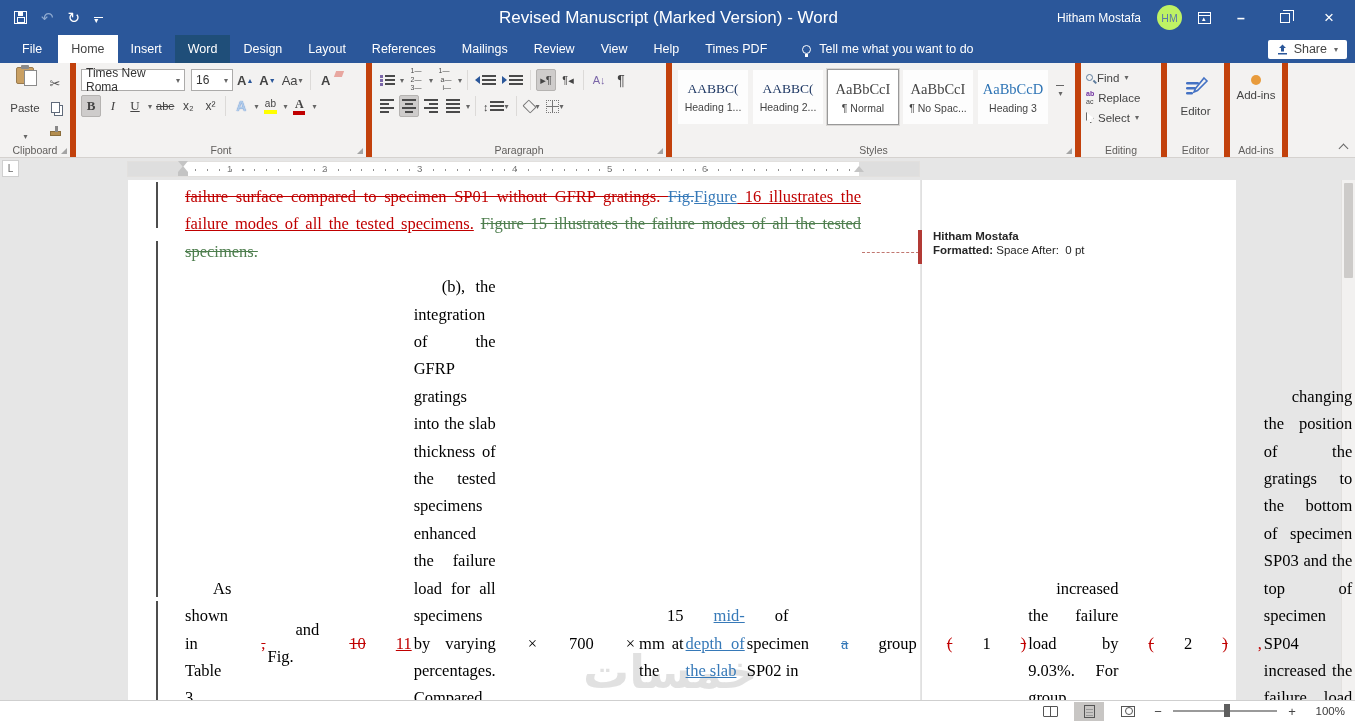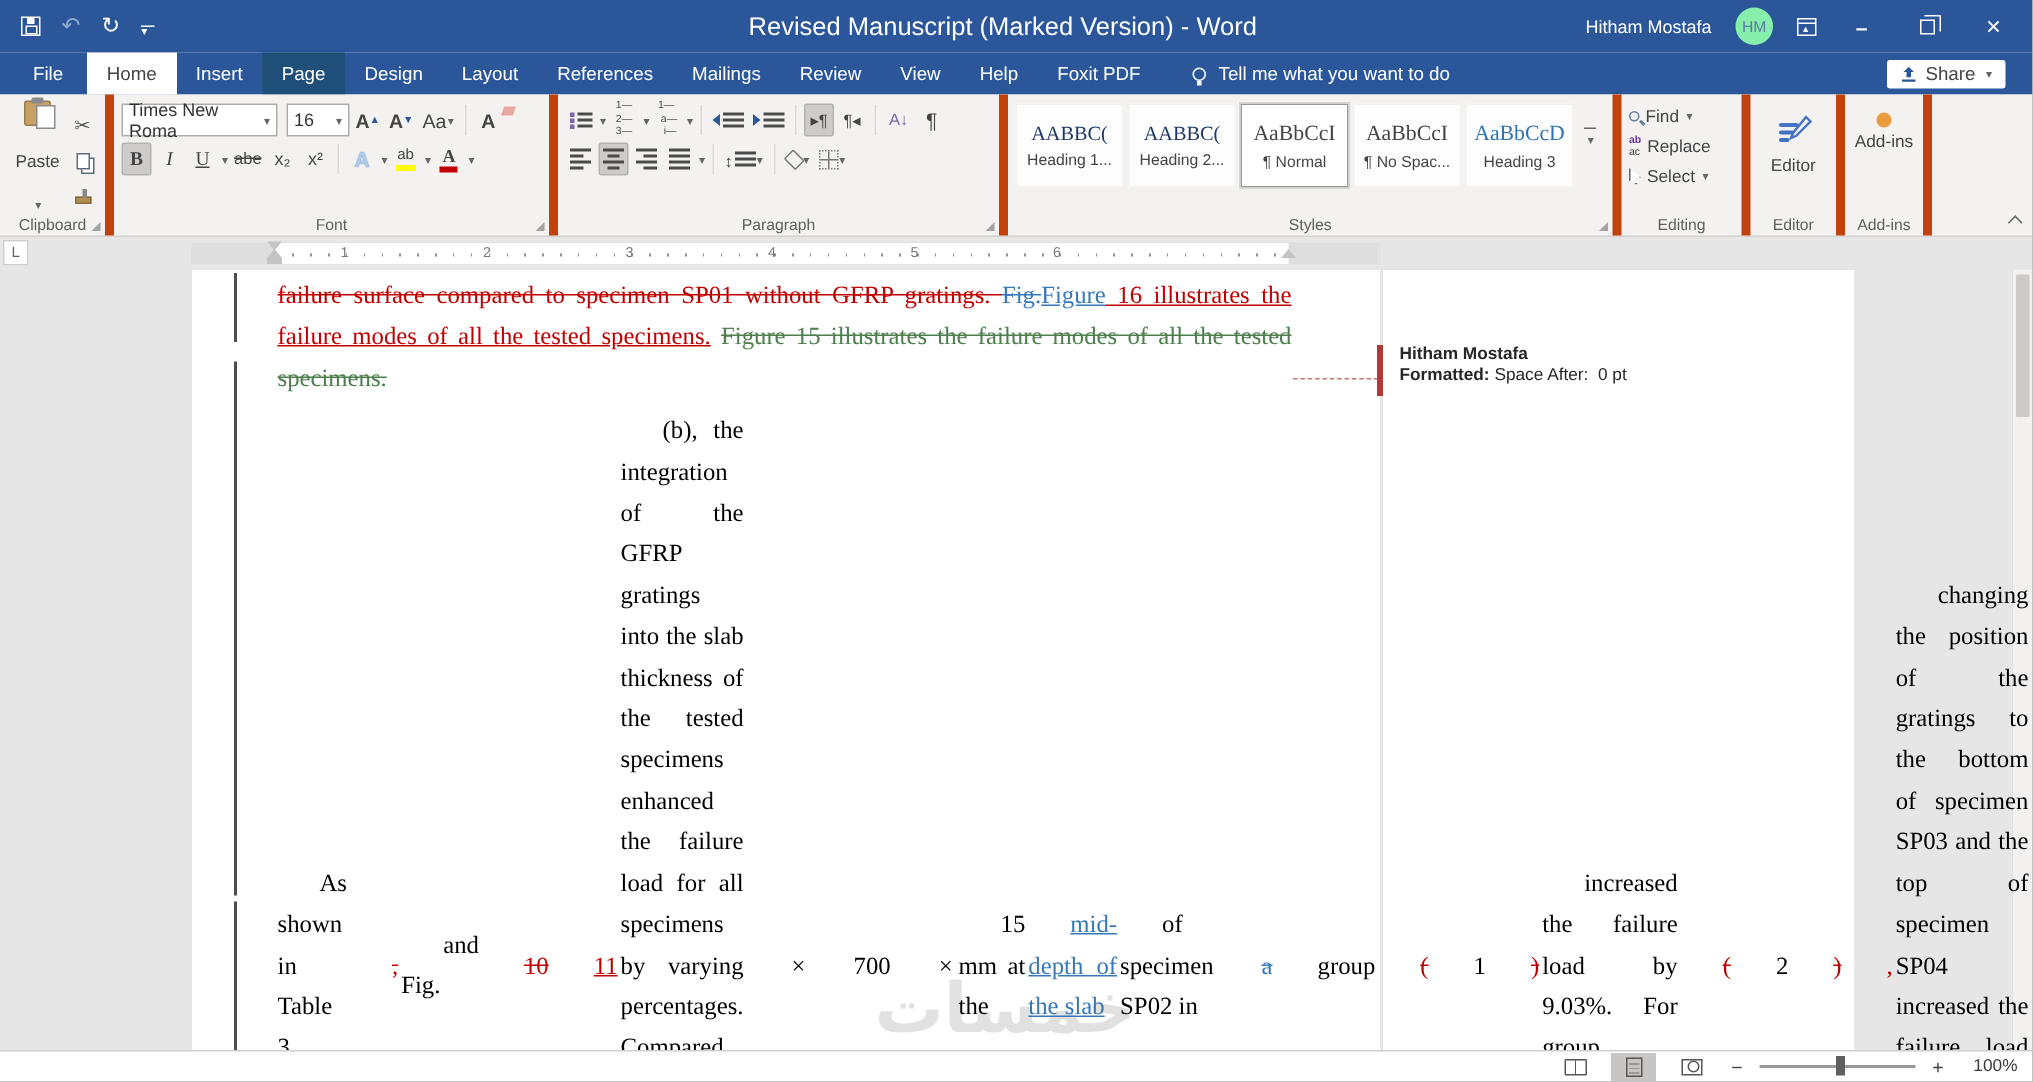--- a/index.html
+++ b/index.html
@@ -14,41 +14,41 @@
   .i-save::before{content:"";position:absolute;top:0;left:3px;width:5px;height:4px;background:#fff;}
   .i-save::after{content:"";position:absolute;bottom:0;left:2px;width:6px;height:4px;border:1px solid #fff;}
   .gi{font-size:15px;line-height:1;}
   .i-undo::before{content:"↶";color:#8ea9cf;}
   .i-redo::before{content:"↻";color:#fff;}
   .i-qatmore{display:inline-block;width:9px;border-top:1.5px solid #fff;position:relative;}
   .i-qatmore::after{content:"▾";position:absolute;top:-2px;left:0;font-size:8px;color:#fff;}
   .tb-title{flex:1;text-align:center;font-size:17px;white-space:nowrap;}
   .tb-right{display:flex;align-items:center;gap:16px;padding-right:12px;}
   .tb-user{font-size:12px;}
-  .avatar{width:25px;height:25px;border-radius:50%;background:#86efac;color:#5b7aa6;font-size:10.5px;
+  .avatar{width:25px;height:25px;border-radius:50%;background:#bef264;color:#5b7aa6;font-size:10.5px;
           display:flex;align-items:center;justify-content:center;}
   .i-ribopt{width:13px;height:12px;border:1px solid #fff;position:relative;display:inline-block;}
   .i-ribopt::before{content:"";position:absolute;top:2px;left:0;right:0;height:1px;background:#fff;}
   .i-ribopt::after{content:"▴";position:absolute;top:2px;left:3px;font-size:7px;color:#fff;}
   .winbtn{font-size:14px;width:28px;text-align:center;}
   .i-min::before{content:"–";font-weight:bold;}
   .i-restore{width:10px;height:10px;border:1px solid #fff;position:relative;display:inline-block;}
   .i-restore::before{content:"";position:absolute;top:-4px;left:2px;width:10px;height:10px;border-top:1px solid #fff;border-right:1px solid #fff;}
   .i-close::before{content:"×";font-size:17px;}
 
   
   .tabs{position:absolute;left:0;top:35px;right:0;height:28px;background:#2b579a;display:flex;align-items:stretch;padding-left:6px;color:#fff;font-size:12.5px;}
   .tab{display:flex;align-items:center;padding:0 13px;white-space:nowrap;}
   .tab.file{padding:0 16px;}
   .tab.active{background:#fff;color:#444;}
   .tab.emph{background:#1f4e79;}
   .tellme{display:flex;align-items:center;gap:8px;margin-left:22px;font-size:12.5px;}
   .i-bulb{width:9px;height:9px;border:1.3px solid #fff;border-radius:50%;position:relative;display:inline-block;}
   .i-bulb::after{content:"";position:absolute;left:2px;bottom:-4px;width:3px;height:3px;background:#fff;}
-  .share{margin-left:auto;margin-right:18px;align-self:center;display:flex;align-items:center;gap:6px;
+  .share{margin-left:auto;margin-right:8px;align-self:center;display:flex;align-items:center;gap:6px;
          background:#fff;color:#444;font-size:12.5px;padding:2.5px 9px;border-radius:2px;}
   .share .dd{font-size:8px;color:#666;}
 
   
   .ribbon{position:absolute;left:0;top:63px;right:0;height:95px;background:#f3f2f1;border-bottom:1px solid #d5d2cf;display:flex;color:#444;}
   .grp{position:relative;border-right:6px solid #c2410c;padding:4px 5px 16px;flex-shrink:0;}
   .glabel{position:absolute;bottom:1px;left:0;right:0;text-align:center;font-size:10.5px;color:#605e5c;}
   .lau{position:absolute;right:3px;bottom:3px;width:0;height:0;border-left:6px solid transparent;border-bottom:6px solid #8a8a8a;opacity:.75;}
   .rrow{display:flex;align-items:center;height:26px;gap:2px;}
   .rbtn{display:inline-flex;align-items:center;justify-content:center;min-width:20px;height:22px;padding:0 2px;border-radius:2px;font-size:13px;color:#444;}
@@ -236,29 +236,29 @@
       <span class="winbtn gi i-min"></span>
       <span class="winbtn"><span class="i-restore"></span></span>
       <span class="winbtn gi i-close"></span>
     </div>
   </div>
 
   <div class="tabs">
     <span class="tab file">File</span>
     <span class="tab active">Home</span>
     <span class="tab">Insert</span>
-    <span class="tab emph">Page</span>
+    <span class="tab emph">Word</span>
     <span class="tab">Design</span>
     <span class="tab">Layout</span>
     <span class="tab">References</span>
     <span class="tab">Mailings</span>
     <span class="tab">Review</span>
     <span class="tab">View</span>
     <span class="tab">Help</span>
-    <span class="tab">Foxit PDF</span>
+    <span class="tab">Times PDF</span>
     <span class="tellme">
       <span class="i-bulb"></span>
       <span>Tell me what you want to do</span>
     </span>
     <span class="share">
       <svg width="11" height="11" viewBox="0 0 11 11">
           <path d="M5.5 0.5 L9 4 H7 V7.5 H4 V4 H2 Z M1 9 H10 V10.5 H1 Z" fill="#2b579a"></path>
         </svg>
       <span>Share</span>
       <span class="dd">▾</span>

